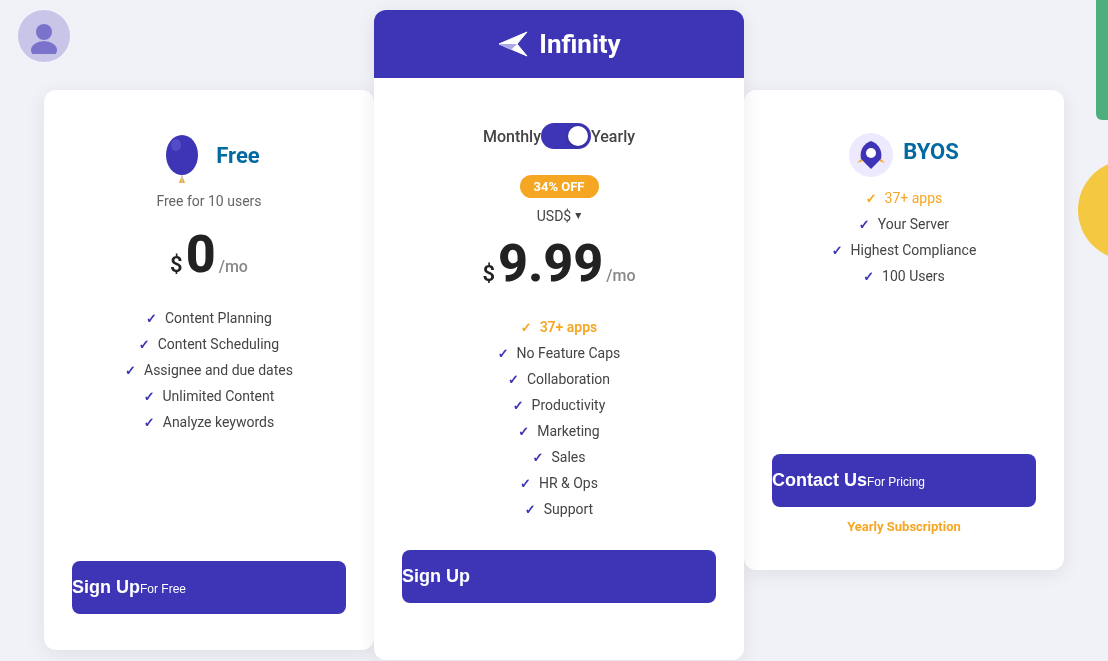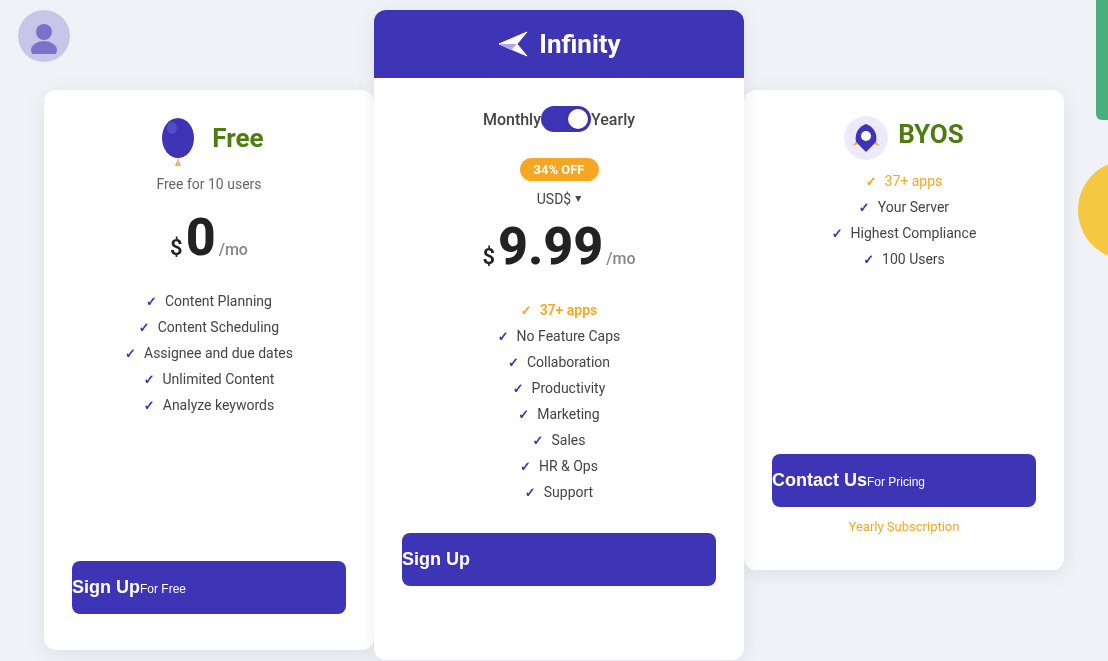--- a/index.html
+++ b/index.html
@@ -20,21 +20,21 @@
       width: 1108px;
       padding: 0 20px;
       gap: 0;
       position: relative;
     }
 
     
     .card {
       background: #fff;
       border-radius: 12px;
-      padding: 26px 28px 36px 28px;
+      padding: 43px 28px 36px 28px;
       position: relative;
       box-shadow: 0 4px 20px rgba(0,0,0,0.08);
     }
     .card-free {
       width: 330px;
       margin-top: 80px;
       min-height: 560px;
       display: flex;
       flex-direction: column;
       align-items: center;
@@ -82,23 +82,23 @@
       height: 32px;
     }
     .infinity-body {
       margin-top: 70px;
       width: 100%;
       display: flex;
       flex-direction: column;
       align-items: center;
     }
     .plan-title {
-      font-size: 26px;
-      font-weight: 700;
-      color: #4d7c0f;
+      font-size: 22px;
+      font-weight: 700;
+      color: #0369a1;
       margin-bottom: 8px;
     }
     .plan-subtitle {
       font-size: 14px;
       color: #666;
       margin-bottom: 20px;
     }
     .price-row {
       display: flex;
       align-items: baseline;
@@ -236,21 +236,21 @@
       color: #444;
       padding: 5px 0;
       justify-content: center;
     }
     .feature-orange {
       color: #f5a623;
     }
     .yearly-sub-text {
       color: #f5a623;
       font-size: 13px;
-      font-weight: 400;
+      font-weight: 700;
       text-align: center;
       margin-top: 12px;
     }
 
     
     .avatar-partial {
       position: absolute;
       top: 0;
       left: 18px;
       width: 52px;

